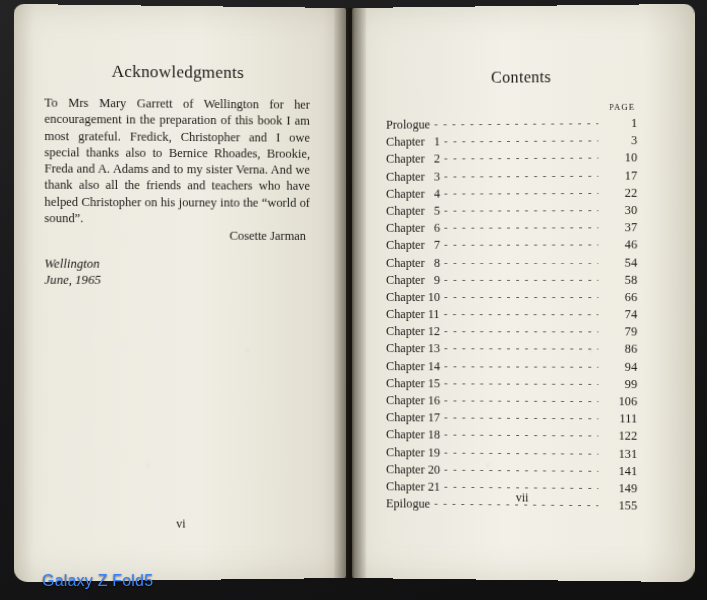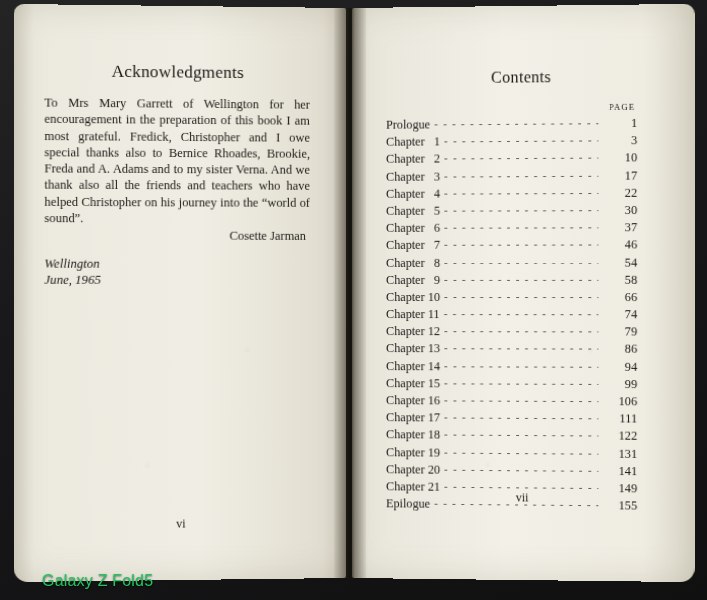--- a/index.html
+++ b/index.html
@@ -187,21 +187,21 @@
     text-align: center;
     font-size: 12px;
     color: #24211b;
   }
 
   
   #watermark {
     position: absolute;
     left: 42px;
     bottom: 10px;
-    color: #22c55e;
+    color: #3b82f6;
     font-family: "Liberation Sans", sans-serif;
     font-size: 16px;
     letter-spacing: 0.2px;
     text-shadow: 0 1px 2px rgba(0,0,0,0.7);
   }
 </style>
 </head>
 <body>
 
 <div id="root">

